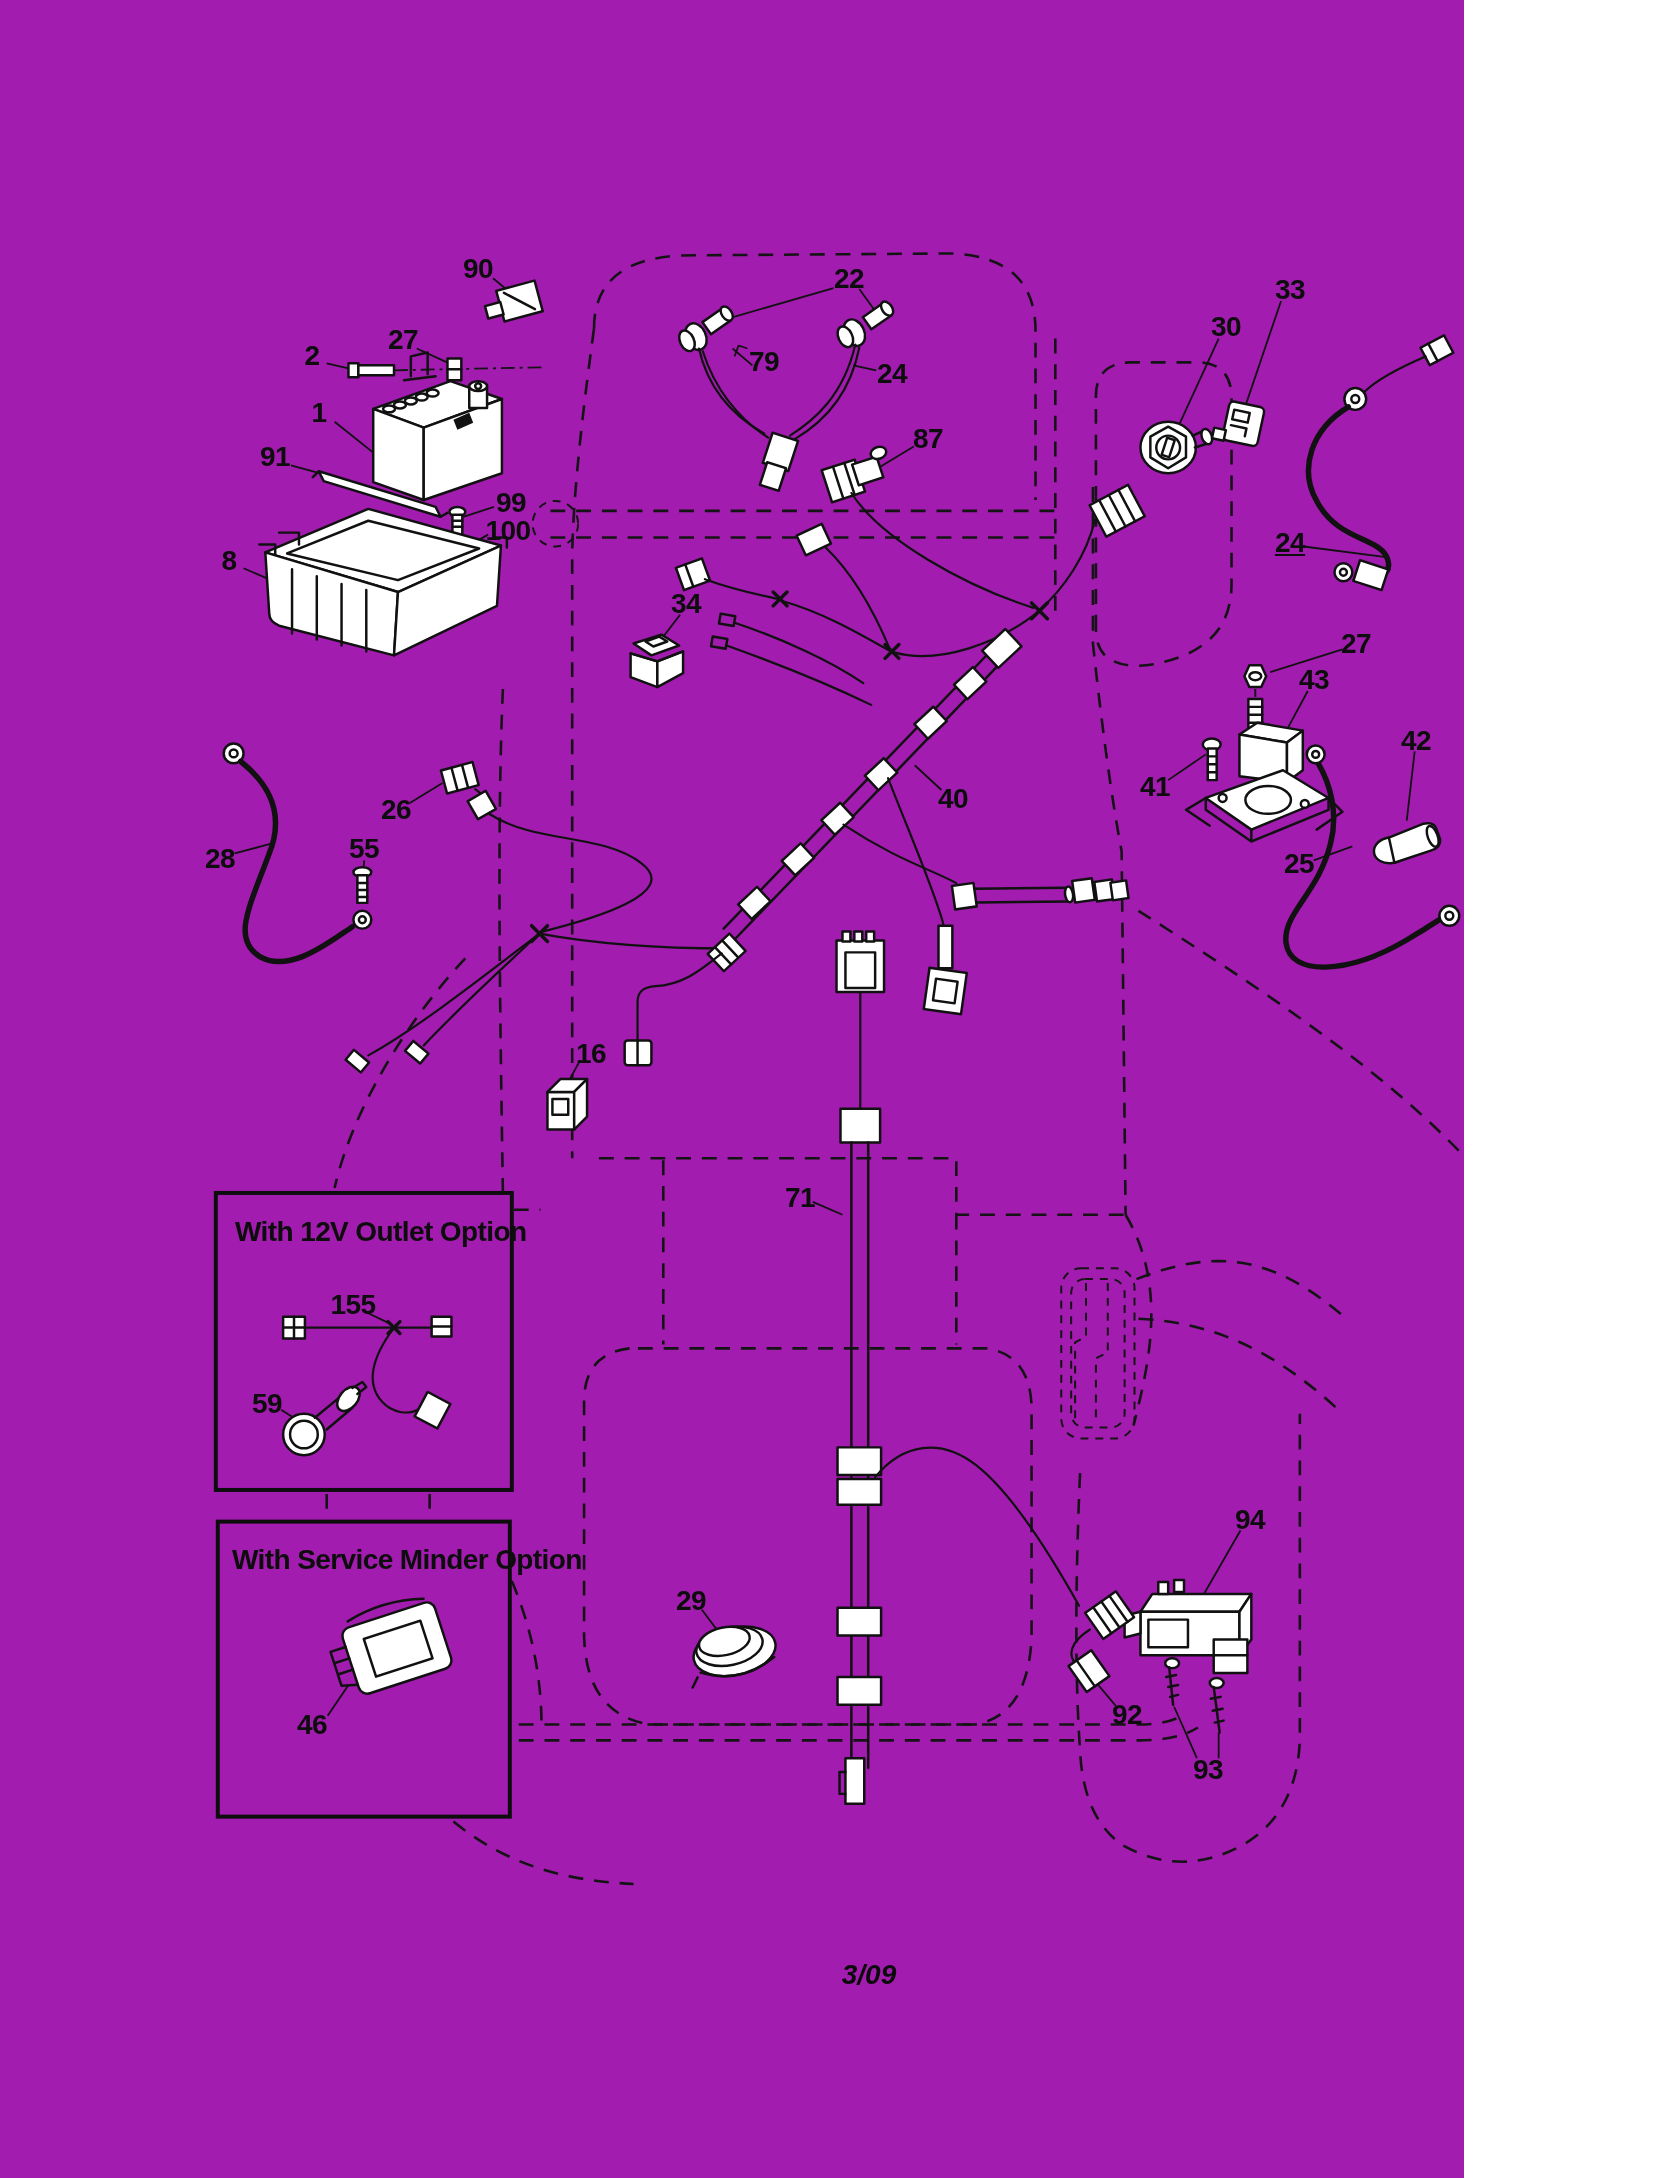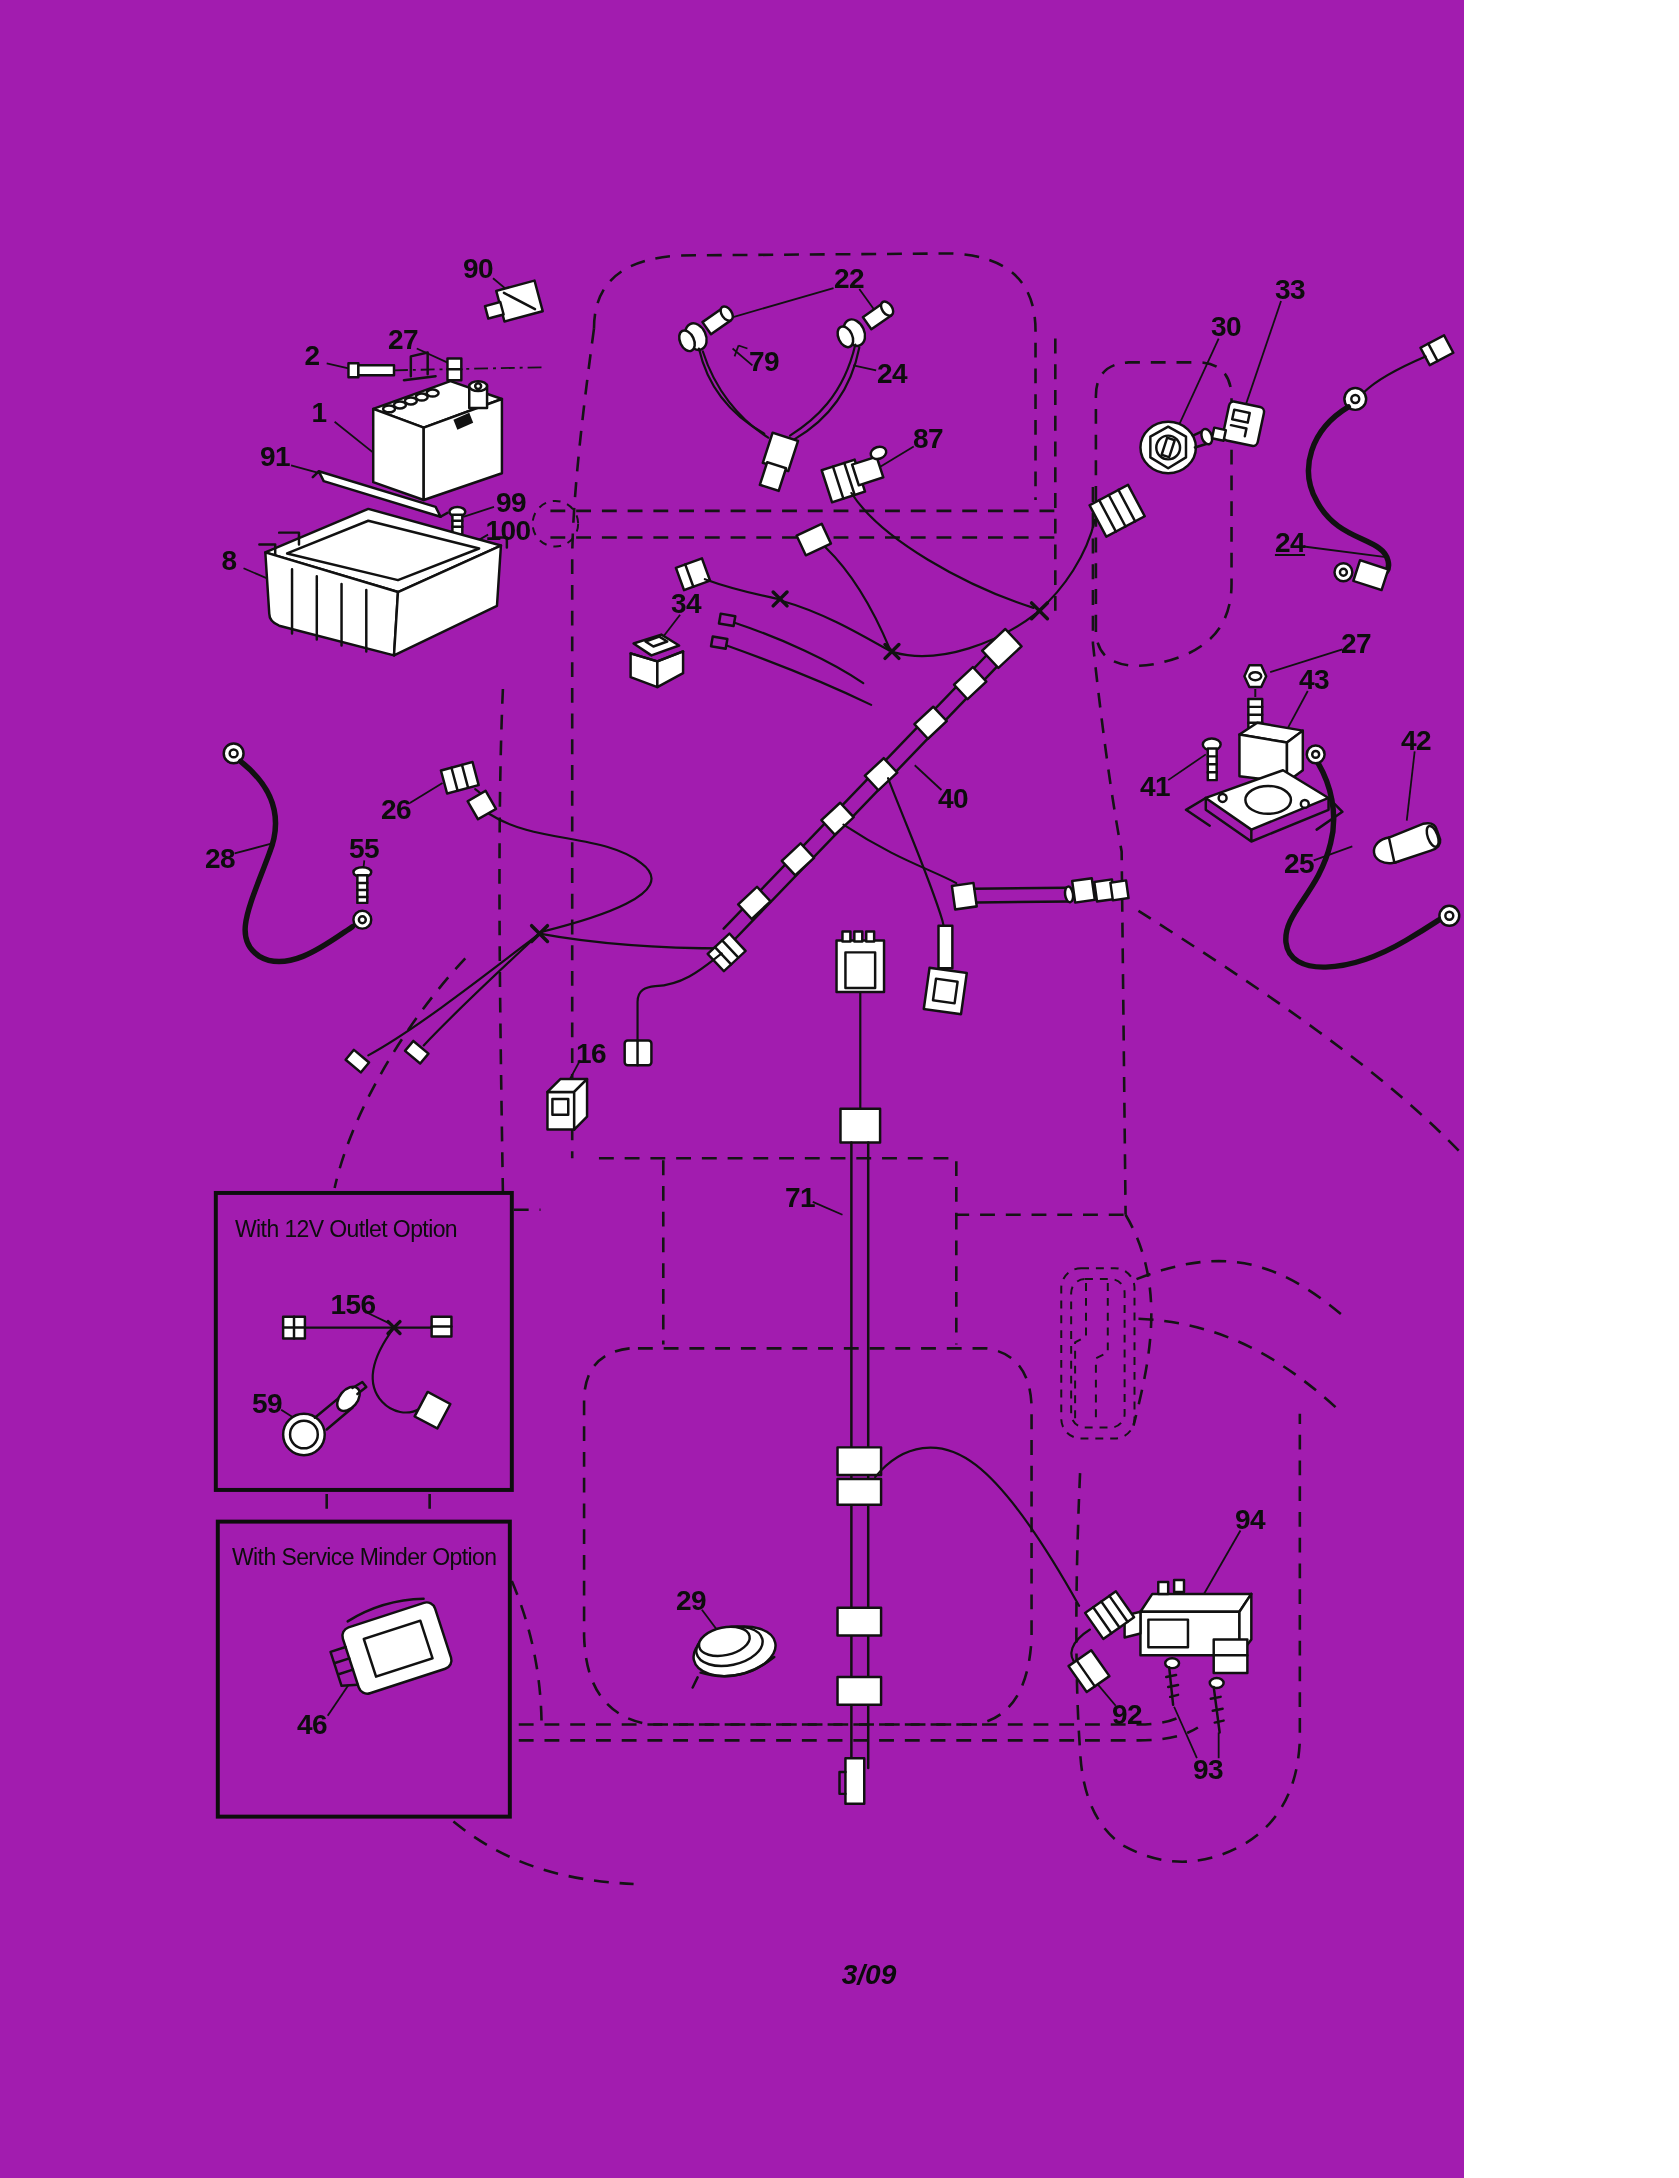--- a/index.html
+++ b/index.html
@@ -11,21 +11,21 @@
   .wire{stroke:#111;fill:none;stroke-width:2.2;stroke-linecap:round;}
   .thick{stroke:#111;fill:none;stroke-width:5.5;stroke-linecap:round;}
   .dash{stroke:#141414;fill:none;stroke-width:2.6;stroke-dasharray:15 11;}
   .dash2{stroke:#141414;fill:none;stroke-width:2;stroke-dasharray:8 7;}
   .dashdot{stroke:#141414;fill:none;stroke-width:1.8;stroke-dasharray:14 5 3 5;}
   .leader{stroke:#111;fill:none;stroke-width:1.8;}
   .xm{stroke:#111;stroke-width:3.5;stroke-linecap:round;}
   .optbox{stroke:#0d0d0d;fill:none;stroke-width:4;}
   .lbl{position:absolute;transform:translate(-50%,-50%);font-size:28px;font-weight:600;
        color:#0d0d0d;white-space:nowrap;letter-spacing:-0.5px;}
-  .boxtitle{position:absolute;font-size:23px;font-weight:400;color:#0d0d0d;
+  .boxtitle{position:absolute;font-size:28px;font-weight:700;color:#0d0d0d;
             letter-spacing:-0.6px;white-space:nowrap;}
   #date-code{position:absolute;left:869px;top:1975px;transform:translate(-50%,-50%);
              font-size:28px;font-weight:bold;font-style:italic;color:#0b0b0b;}
 </style>
 </head>
 <body>
 
 <div id="page">
 
 <svg width="1679" height="2178" viewBox="0 0 1696 2200">
@@ -498,21 +498,21 @@
       <span class="lbl" style="left: 1416px; top: 741px;">42</span>
       <span class="lbl" style="left: 1155px; top: 787px;">41</span>
       <span class="lbl" style="left: 1299px; top: 864px;">25</span>
       <span class="lbl" style="left: 220px; top: 859px;">28</span>
       <span class="lbl" style="left: 364px; top: 849px;">55</span>
       <span class="lbl" style="left: 396px; top: 810px;">26</span>
       <span class="lbl" style="left: 686px; top: 604px;">34</span>
       <span class="lbl" style="left: 953px; top: 799px;">40</span>
       <span class="lbl" style="left: 591px; top: 1054px;">16</span>
       <span class="lbl" style="left: 800px; top: 1198px;">71</span>
-      <span class="lbl" style="left: 353px; top: 1305px;">156</span>
+      <span class="lbl" style="left: 353px; top: 1305px;">155</span>
       <span class="lbl" style="left: 267px; top: 1404px;">59</span>
       <span class="lbl" style="left: 312px; top: 1725px;">46</span>
       <span class="lbl" style="left: 691px; top: 1601px;">29</span>
       <span class="lbl" style="left: 1250px; top: 1520px;">94</span>
       <span class="lbl" style="left: 1127px; top: 1715px;">92</span>
       <span class="lbl" style="left: 1208px; top: 1770px;">93</span>
     </div>
 
 <span class="boxtitle" style="left:235px;top:1216px">With 12V Outlet Option</span>
 <span class="boxtitle" style="left:232px;top:1544px">With Service Minder Option</span>

